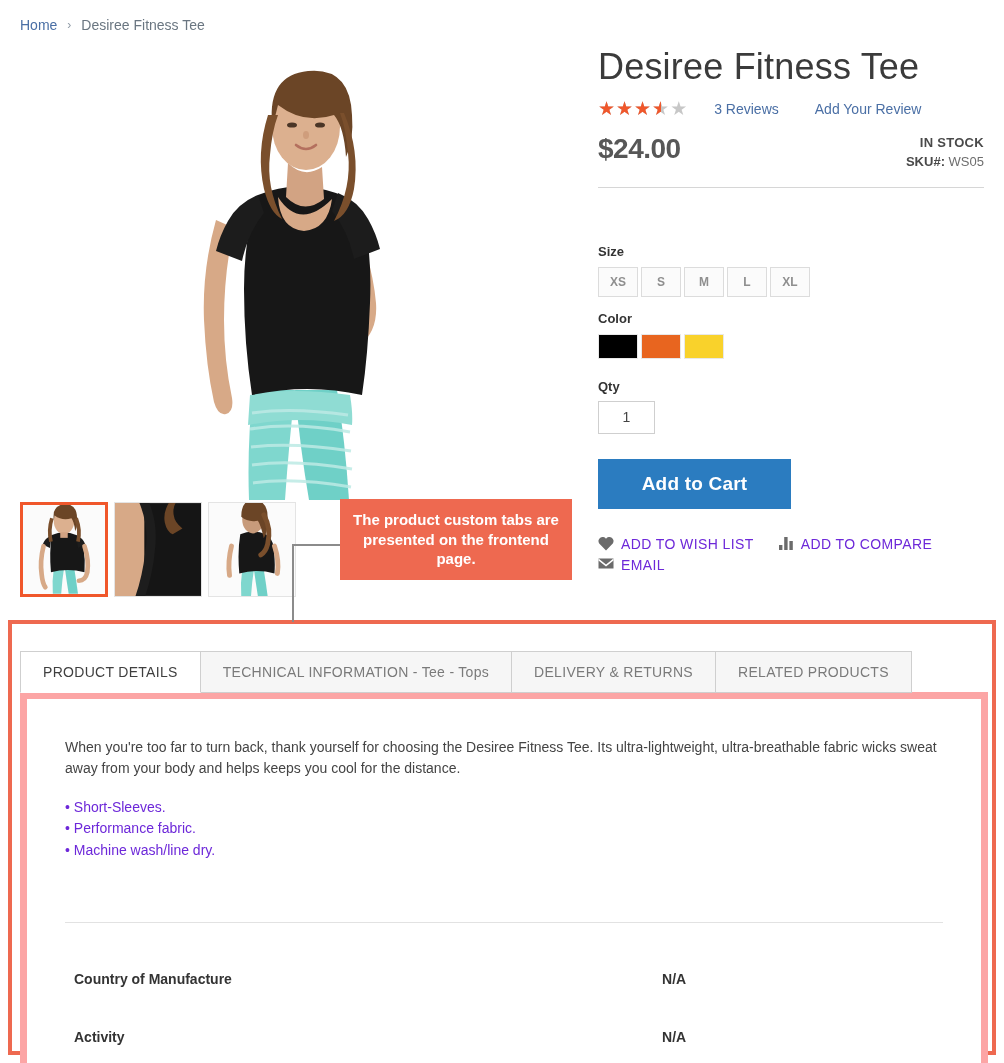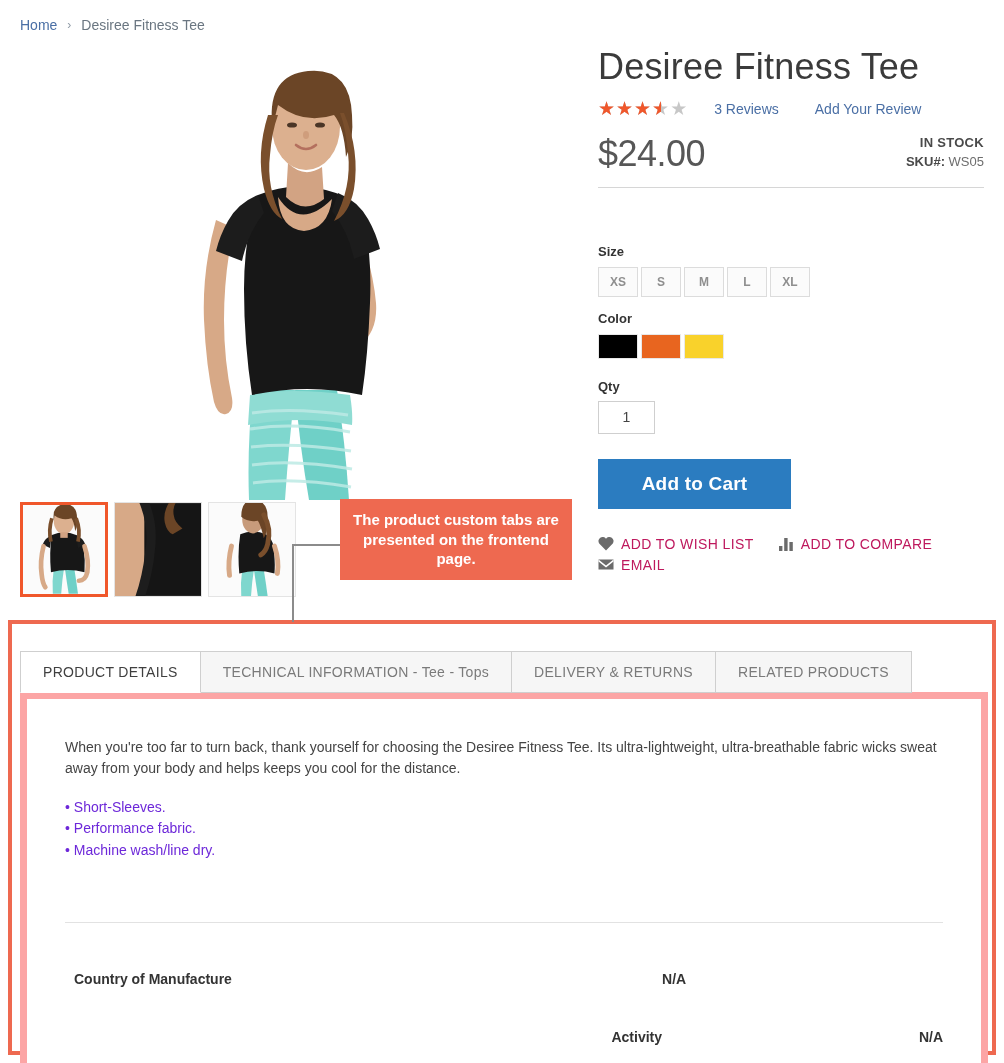--- a/index.html
+++ b/index.html
@@ -32,21 +32,21 @@
   .p-title { font-size:36px; font-weight:300; color:#3b3b3b; letter-spacing:0.2px; line-height:1.05; margin:0; white-space:nowrap; }
 
   .rating-row { display:flex; align-items:center; margin-top:13px; height:20px; }
   .stars { position:relative; font-size:19px; line-height:19px; letter-spacing:1px; white-space:nowrap; }
   .stars-bg { color:#c7c7c7; }
   .stars-fg { position:absolute; left:0; top:0; color:#f0572b; overflow:hidden; white-space:nowrap; }
   .rev-link { color:#4a6fa5; font-size:14px; text-decoration:none; margin-left:26px; }
   .rev-link.second { margin-left:36px; }
 
   .price-row { position:relative; margin-top:14px; height:46px; }
-  .price { font-size:36px; font-weight:400; color:#575757; letter-spacing:-0.5px; }
+  .price { font-size:28px; font-weight:700; color:#575757; letter-spacing:-0.5px; }
   .stock-wrap { position:absolute; right:0; top:2px; text-align:right; }
   .stock { font-size:13px; font-weight:bold; color:#4a4a4a; letter-spacing:0.3px;text-align:right; }
   .sku { font-size:13px; color:#6d6d6d; margin-top:4px; }
   .sku b { font-weight:bold; color:#4a4a4a; }
 
   .divider { border-top:1px solid #d6d6d6; margin-top:8px; }
 
   .opt-label { font-size:13px; font-weight:bold; color:#333; margin-top:0; }
   .size-block { margin-top:56px; }
   .swatch-row { display:flex; gap:3px; margin-top:8px; }
@@ -54,21 +54,21 @@
   .color-block { margin-top:14px; }
   .color-sw { width:40px; height:25px; border:1px solid #e8e8e8; }
 
   .qty-block { margin-top:20px; }
   .qty-input { width:57px; height:33px; border:1px solid #cfcfcf; background:#fff; text-align:center; font-size:14px; color:#444; font-family:"Liberation Sans", sans-serif; margin-top:7px; display:block; padding:0; }
 
   .atc { margin-top:25px; width:193px; height:50px; background:#2b7cc0; color:#ffffff; border:none; font-size:19px; font-weight:bold; font-family:"Liberation Sans", sans-serif; cursor:pointer; letter-spacing:0.2px; }
 
   .action-links { margin-top:27px; font-size:14px; letter-spacing:0.4px; }
   .act-row { display:flex; align-items:center; }
-  .act { display:flex; align-items:center; gap:7px; color:#be185d; text-decoration:none; }
+  .act { display:flex; gap:7px; color:#6d28d9; text-decoration:none; }
   .act + .act { margin-left:24px; }
   .act-ico { color:#6b6b6b; display:inline-flex; }
   .act-row.second { margin-top:5px; }
 
   
   .callout { position:absolute; left:340px; top:499px; width:232px; height:81px; background:#ee6950; color:#ffffff; display:flex; align-items:center; justify-content:center; text-align:center; font-size:15px; font-weight:bold; line-height:1.3; padding:0 10px; z-index:6; }
   .conn-h { position:absolute; left:292px; top:544px; width:50px; height:2px; background:#8b8b8b; z-index:5; }
   .conn-v { position:absolute; left:292px; top:544px; width:2px; height:78px; background:#8b8b8b; z-index:5; }
 
   
@@ -82,21 +82,21 @@
   .tab-panel { border:7px solid #fca5a5; margin-top:-1px; background:#ffffff; min-height:382px; padding:38px 38px 20px 38px; position:relative; z-index:2; }
 
   .desc-p { font-size:14px; color:#444; line-height:1.5; margin:0 0 18px 0; }
   .feat { font-size:14px; color:#6d28d9; line-height:1.45; margin:0; }
   .feat div { margin-bottom:1px; }
 
   .attr-sep { border-top:1px solid #e2e2e2; margin:62px 0 0 0; }
   .attr-table { width:100%; border-collapse:collapse; margin-top:42px; }
   .attr-table th { text-align:left; font-size:14px; font-weight:bold; color:#333; padding:6px 0 6px 9px; width:68%; }
   .attr-table td { text-align:left; font-size:14px; font-weight:bold; color:#333; padding:6px 0; }
-  .attr-table tr + tr th, .attr-table tr + tr td { padding-top:36px;text-align:right; }
+  .attr-table tr + tr th, .attr-table tr + tr td { padding-top:36px; }
 </style>
 </head>
 <body>
 
 <div class="breadcrumb">
   <a href="#">Home</a>
   <span class="crumb-sep">›</span>
   <span class="crumb-current">Desiree Fitness Tee</span>
 </div>
 

